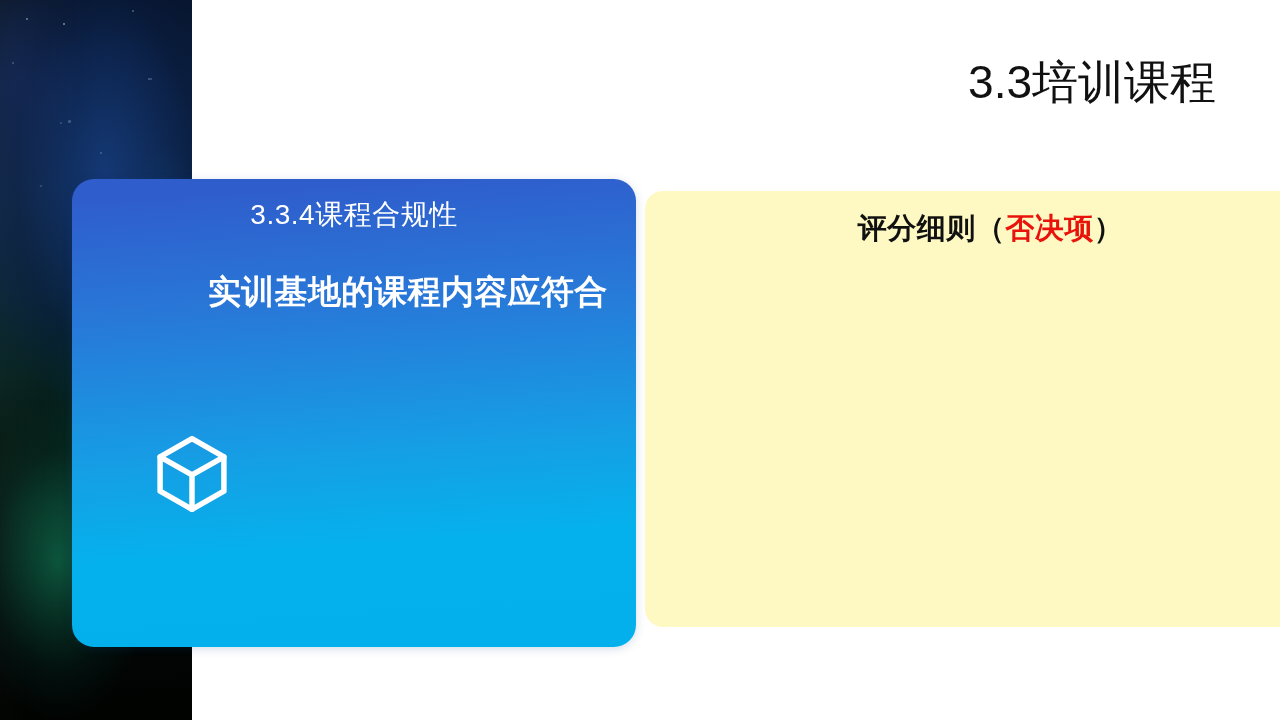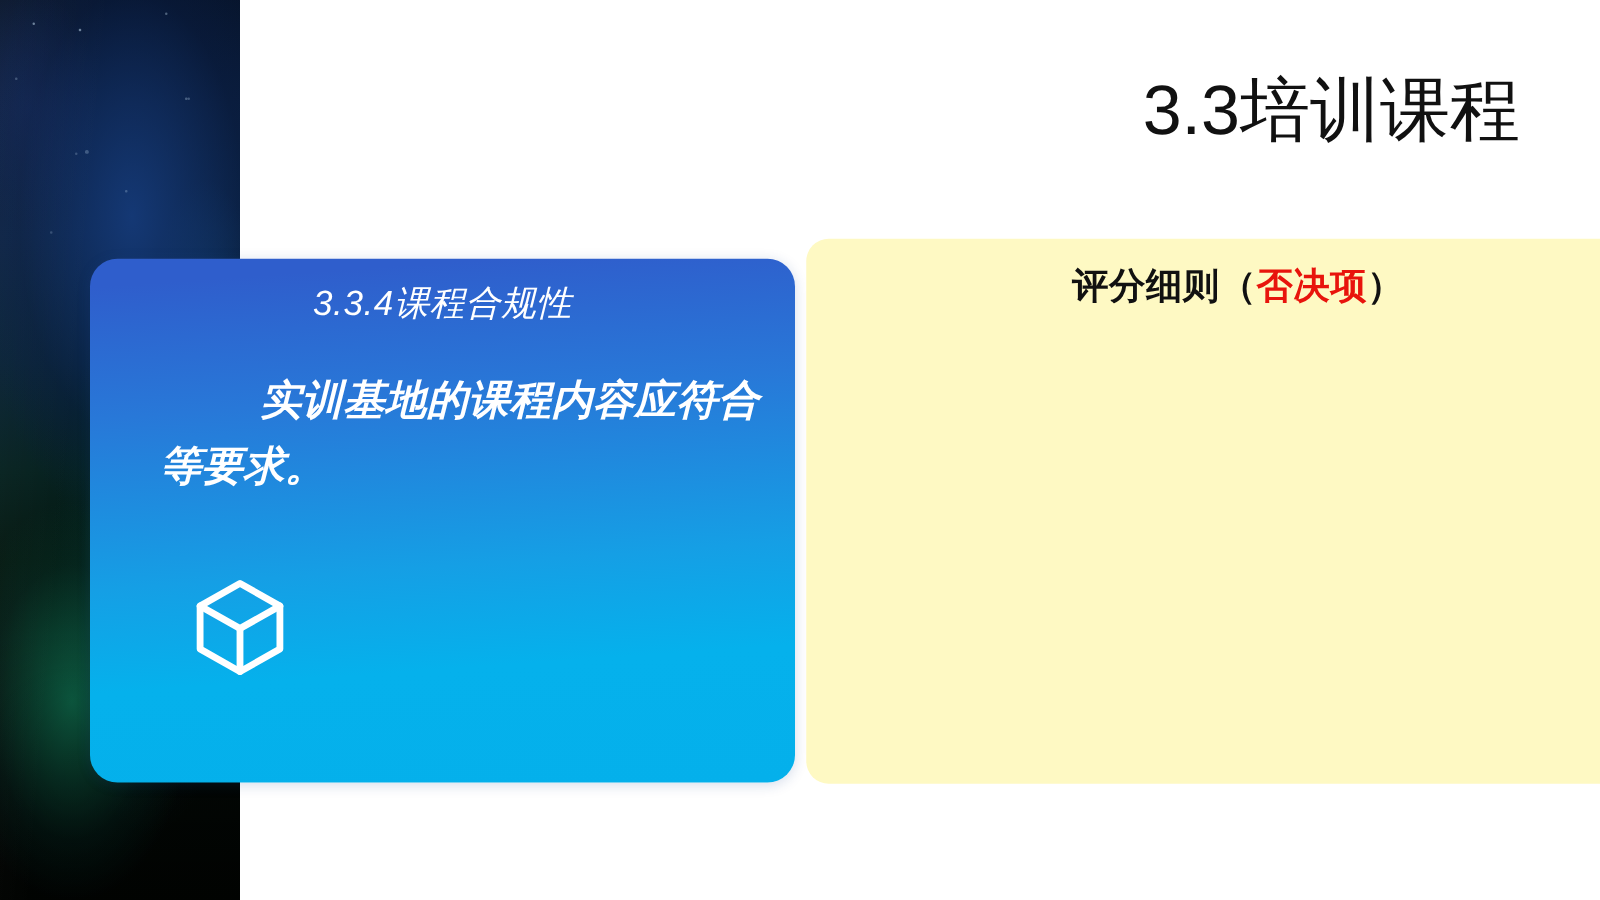--- a/index.html
+++ b/index.html
@@ -62,40 +62,39 @@
     background:
       linear-gradient(95deg, rgba(255,255,255,0.035) 0%, rgba(255,255,255,0) 35%),
       linear-gradient(0deg, rgba(0,0,0,0.35) 0%, rgba(0,0,0,0) 30%);
   }
 
   
   .slide-title {
     position: absolute;
     right: 64px;
     top: 58px;
-    font-size: 56px;
+    font-size: 46px;
     line-height: 1.08;
     color: #111111;
     font-weight: 400;
     letter-spacing: 0px;
     white-space: nowrap;
   }
 
   
   .blue-card {
     position: absolute;
     left: 72px;
-    top: 207px;
+    top: 179px;
     width: 564px;
-    height: 419px;
+    height: 468px;
     border-radius: 22px;
     background: linear-gradient(176deg, #2f5ecc 0%, #2f5ecc 5%, #2878d8 28%, #159fe5 58%, #05b1ec 76%, #04b0eb 100%);
     box-shadow: 0 2px 10px rgba(20,60,140,0.18);
     overflow: hidden;
-    font-style: italic;
   }
   .blue-card-heading {
     position: absolute;
     left: 0;
     right: 0;
     top: 17px;
     text-align: center;
     color: #ffffff;
     font-size: 28px;
     font-weight: 400;
@@ -195,21 +194,20 @@
     <svg class="cube-icon" viewBox="0 0 100 100" aria-hidden="true">
       <g fill="none" stroke="#ffffff" stroke-width="6.5" stroke-linejoin="round" stroke-linecap="round">
         <path d="M50 8 L88 29.5 L88 70.5 L50 92 L12 70.5 L12 29.5 Z"></path>
         <path d="M12 29.5 L50 51 L88 29.5"></path>
         <path d="M50 51 L50 92"></path>
       </g>
     </svg>
 
     <div class="blue-card-body">
       <span class="ln l1">实训基地的课程内容应符合</span>
-      <span class="ln l3">等要求。</span>
     </div>
   </div>
 
   <div class="gray-panel">
 
     <div class="panel-heading"><span>评分细则（</span><span class="veto">否决项</span><span>）</span></div>
 
   </div>
 
 </div>

